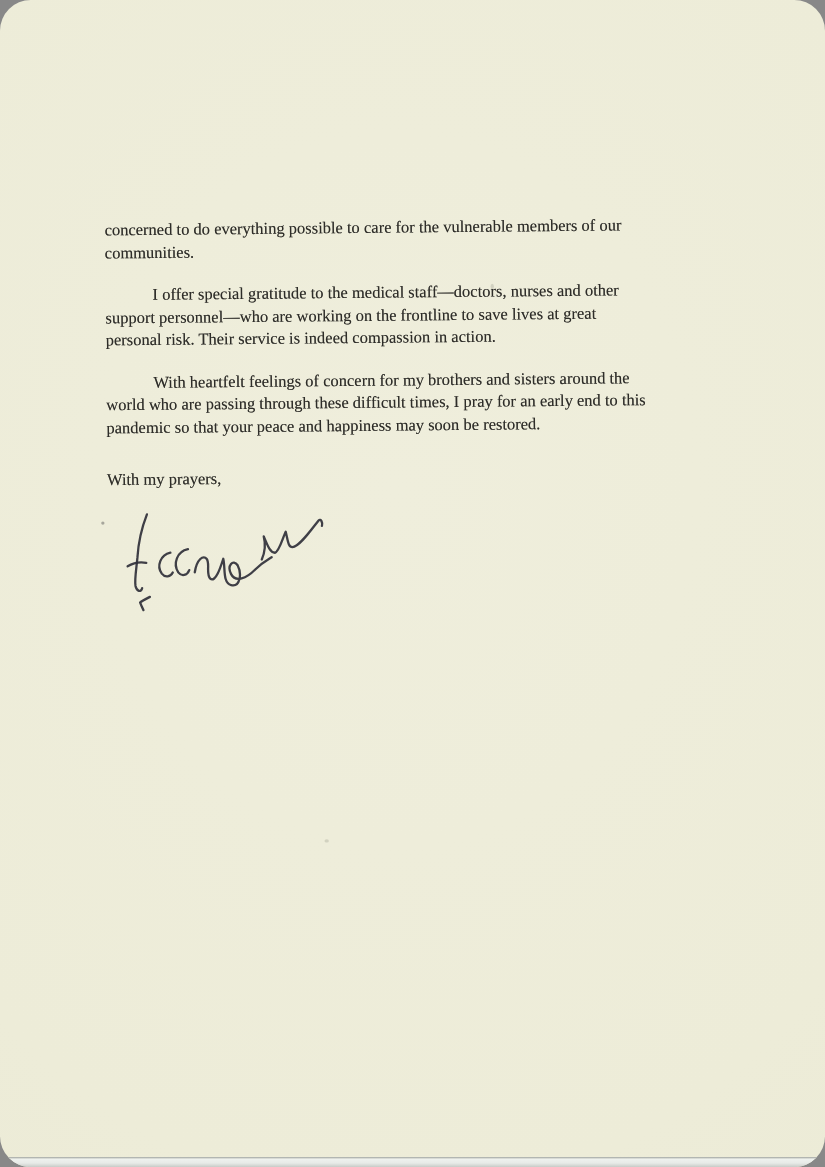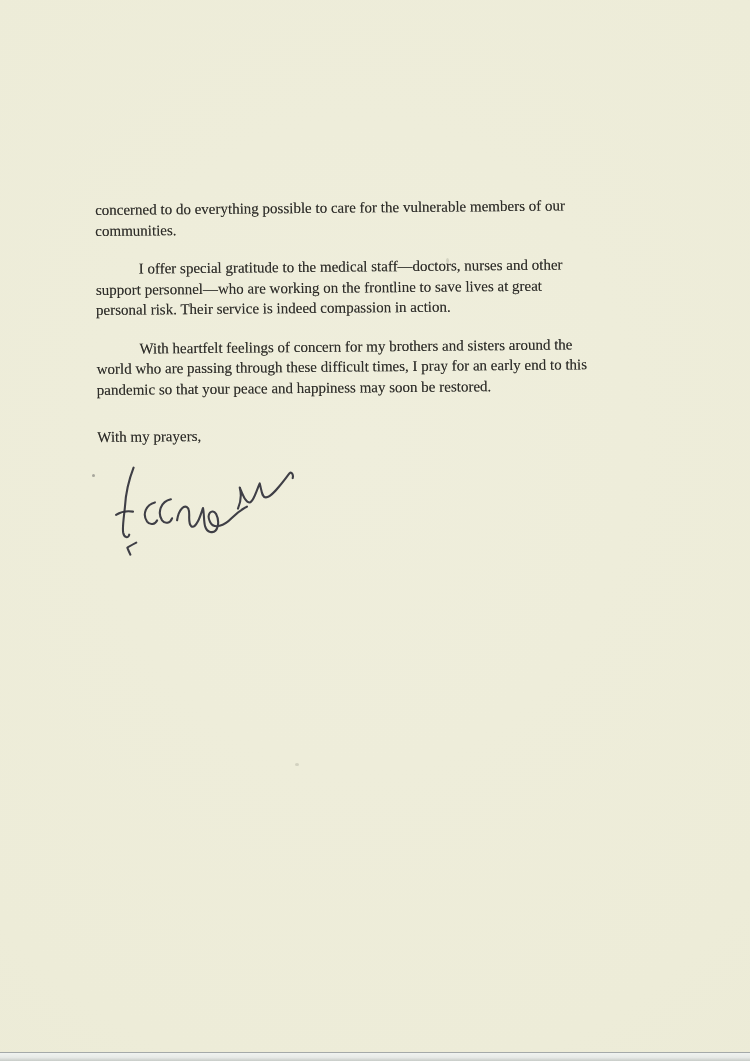--- a/index.html
+++ b/index.html
@@ -8,20 +8,21 @@
     padding: 0;
     background: #888;
     font-family: "Liberation Serif", serif;
   }
   .page {
     position: relative;
     width: 750px;
     height: 1061px;
     overflow: hidden;
     background: radial-gradient(130% 110% at 48% 42%, #efeedc 0%, #edecd8 55%, #eae9d4 100%);
+    border-radius: 28px;
   }
   
   .letter-content {
     position: absolute;
     left: 95px;
     top: 200px;
     width: 600px;
     color: #2e2d29;
     font-size: 15px;
     line-height: 20.5px;

